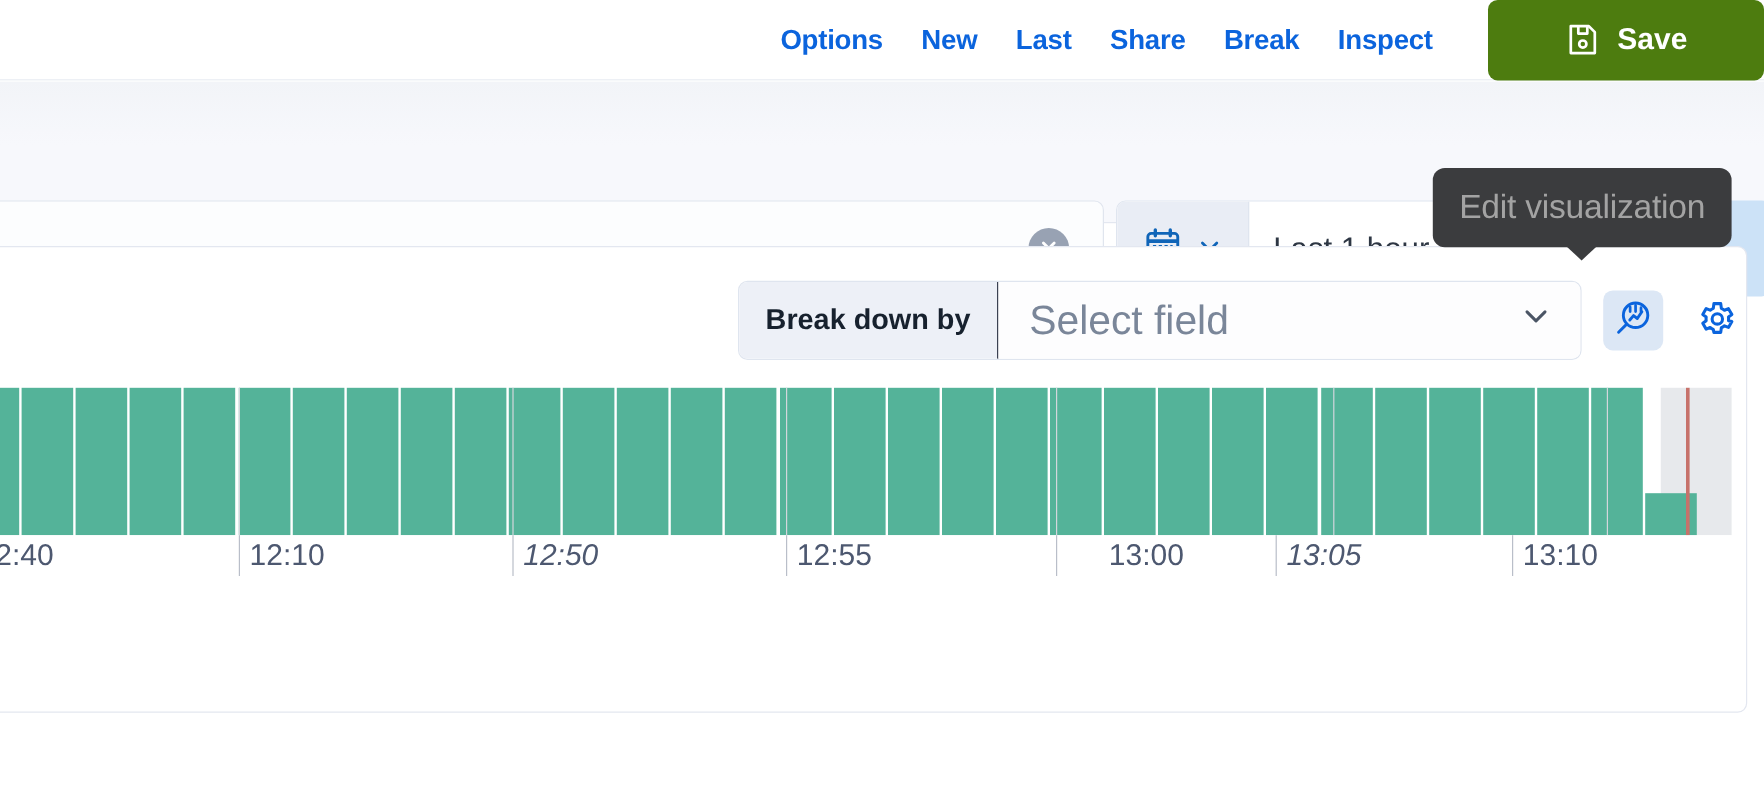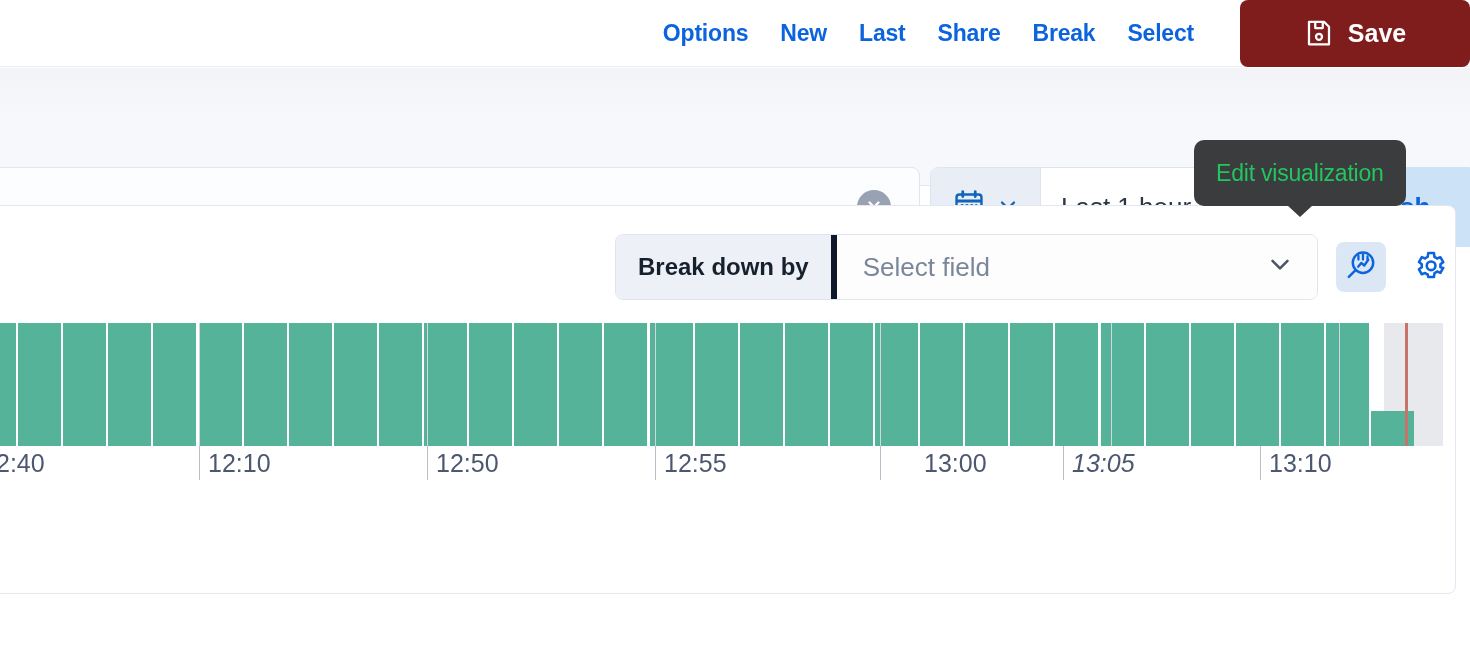--- a/index.html
+++ b/index.html
@@ -38,21 +38,21 @@
     padding: 0 16px;
     cursor: pointer;
     white-space: nowrap;
     line-height: 1;
   }
   .topnav-link:first-child { padding-left: 0; margin-left: 39px; }
   .save-btn {
     margin-left: 30px;
     height: 67px;
     min-width: 230px;
-    background: #7f1d1d;
+    background: #4d7c0f;
     border-radius: 8px;
     display: flex;
     align-items: center;
     justify-content: center;
     gap: 14px;
     color: #FFFFFF;
     font-size: 25px;
     font-weight: 700;
     cursor: pointer;
     padding: 0 26px;
@@ -167,29 +167,29 @@
   }
   .breakdown-label {
     background: #EDF0F7;
     display: flex;
     align-items: center;
     padding: 0 22px;
     font-size: 24px;
     font-weight: 700;
     color: #17212E;
     white-space: nowrap;
-    border-right: 6px solid #0f172a;
+    border-right: 1px solid #0f172a;
   }
   .breakdown-field {
     flex: 1;
     display: flex;
     align-items: center;
     justify-content: space-between;
     padding: 0 22px 0 26px;
-    font-size: 26px;
+    font-size: 34px;
     color: #7A8699;
     cursor: pointer;
     background: #FDFDFE;
   }
   .icon-btn {
     width: 50px; height: 50px;
     border-radius: 8px;
     display: flex;
     align-items: center;
     justify-content: center;
@@ -256,22 +256,22 @@
     height: 66px;
     background: #3B3C3E;
     border-radius: 10px;
     display: flex;
     align-items: center;
     justify-content: center;
     padding: 0 22px;
     z-index: 50;
   }
   .tooltip-text {
-    color: #22c55e;
-    font-size: 23px;
+    color: #a3a3a3;
+    font-size: 28px;
     white-space: nowrap;
     letter-spacing: -0.2px;
   }
   .tooltip-arrow {
     position: absolute;
     left: 50%;
     transform: translateX(-50%);
     bottom: -11px;
     width: 0; height: 0;
     border-left: 13px solid transparent;
@@ -283,21 +283,21 @@
 <body>
 
 <div id="root">
 
   <div class="topnav">
     <div class="topnav-link">Options</div>
     <div class="topnav-link">New</div>
     <div class="topnav-link">Last</div>
     <div class="topnav-link">Share</div>
     <div class="topnav-link">Break</div>
-    <div class="topnav-link">Select</div>
+    <div class="topnav-link">Inspect</div>
     <div class="save-btn">
       <span>
         <svg width="30" height="30" viewBox="0 0 24 24" fill="none" stroke="#FFFFFF" stroke-width="1.8">
           <path d="M4 3h12l4 4v14H4z" stroke-linejoin="round"></path>
           <path d="M9 3v5h6V3" stroke-linejoin="round"></path>
           <circle cx="12" cy="15" r="2.4"></circle>
         </svg>
       </span>
       <span>Save</span>
     </div>
@@ -432,21 +432,21 @@
           <div class="gridline" style="left: 440px; height: 123px;"></div>
           <div class="gridline" style="left: 668px; height: 123px;"></div>
           <div class="gridline" style="left: 893px; height: 123px;"></div>
           <div class="gridline" style="left: 1124px; height: 123px;"></div>
           <div class="gridline" style="left: 1352px; height: 123px;"></div>
           <div class="endzone-line" style="left: 1418px; top: 0px; height: 123px;"></div>
         </div>
       <div class="xaxis" id="hist-xaxis">
           <div class="tick" style="left: 0px;">2:40</div>
           <div class="tick" style="left: 212px;">12:10</div>
-          <div class="tick" style="left: 440px;">12:50</div>
+          <div class="tick" style="left: 440px; font-style: italic;">12:50</div>
           <div class="tick" style="left: 668px;">12:55</div>
           <div class="tick" style="left: 893px; padding-left: 43px;">13:00</div>
           <div class="tick" style="left: 1076px; font-style: italic;">13:05</div>
           <div class="tick" style="left: 1273px;">13:10</div>
         </div>
     </div>
 
   </div>
 
   <div class="tooltip">

